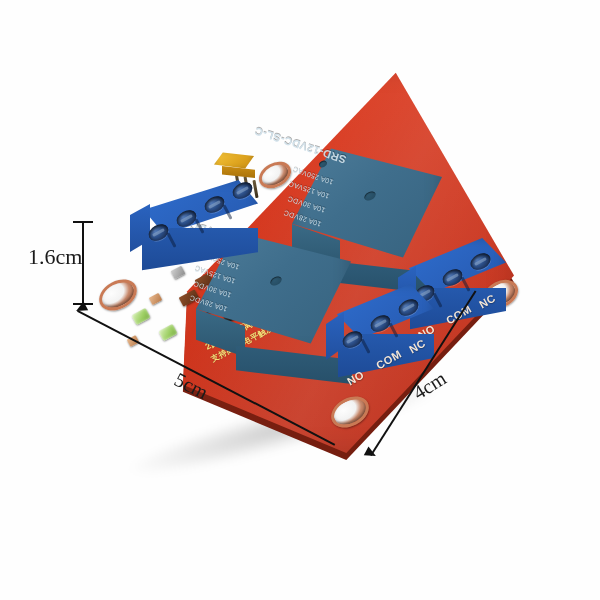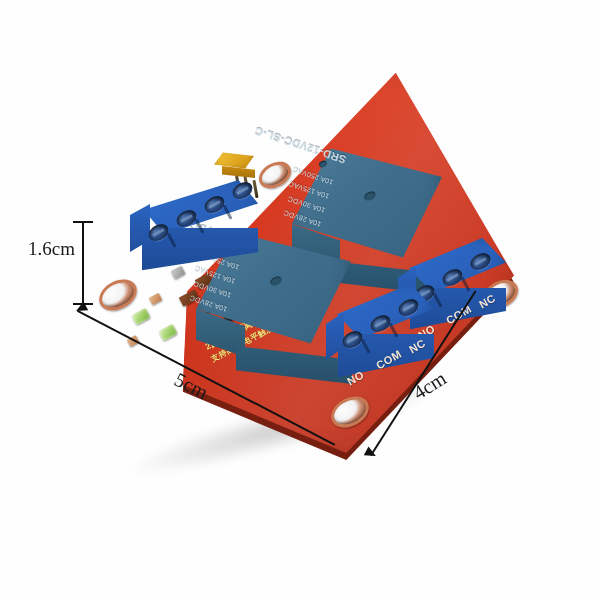--- a/index.html
+++ b/index.html
@@ -8,21 +8,21 @@
     width:600px;height:600px;
     background:#ffffff;
     font-family:"Liberation Serif", serif;
     overflow:hidden;
     position:relative;
   }
   #stage{position:absolute;left:0;top:0;width:600px;height:600px;background:#fefefe;}
 
   
   .dimlabel{position:absolute;color:#1a1a1a;font-family:"Liberation Serif",serif;white-space:nowrap;}
-  #dim-v-label{left:28px;top:238px;font-size:19px;}
+  #dim-v-label{left:28px;top:244px;font-size:22px;}
   #dim-h-label{left:181px;top:368px;font-size:20px;transform:rotate(27deg);transform-origin:left top;}
   #dim-r-label{left:409px;top:385px;font-size:20px;transform:rotate(-32deg);transform-origin:left top;}
 
   .dimline{position:absolute;background:#111;}
   #dim-v-line{left:82px;top:222px;width:2px;height:82px;}
   #dim-v-cap-top{left:73px;top:221px;width:20px;height:2px;}
   #dim-v-cap-bot{left:73px;top:303px;width:20px;height:2px;}
 
   #dim-h-line{left:78px;top:310px;width:290px;height:2px;transform:rotate(27.5deg);transform-origin:left top;}
   #dim-r-line{left:370px;top:455px;width:195px;height:2px;transform:rotate(-57.5deg);transform-origin:left top;}

